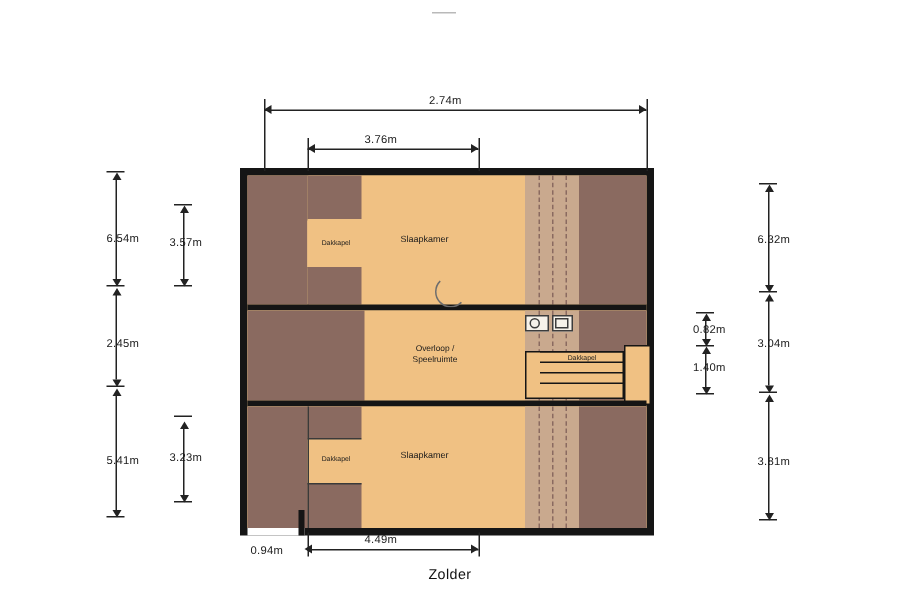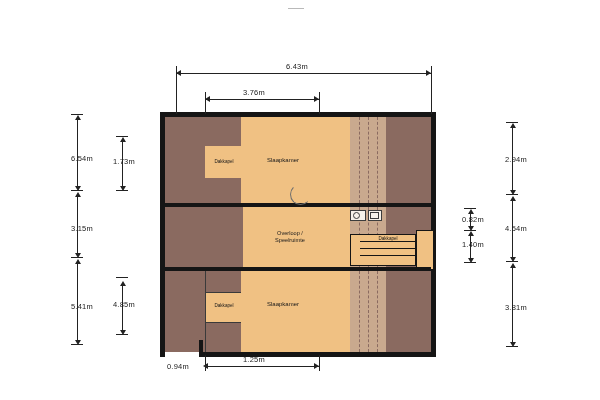--- a/index.html
+++ b/index.html
@@ -245,74 +245,74 @@
     <div class="abs" style="left:5px; top:240px; width:38px; height:5px; background:#ffffff;"></div>
     <div class="wall-v" style="left:39px; top:228px; height:17px;"></div>
 
   </div>
 
   <div class="dim-line-h" style="left:176px; top:73px; width:255px;"></div>
   <div class="arrow arr-left" style="left:176px; top:70px;"></div>
   <div class="arrow arr-right" style="left:426px; top:70px;"></div>
   <div class="tick-v" style="left:176px; top:66px; height:48px;"></div>
   <div class="tick-v" style="left:431px; top:66px; height:48px;"></div>
-  <div class="dim-label" style="left:286px; top:62px;">6.43m</div>
+  <div class="dim-label" style="left:286px; top:62px;">2.74m</div>
 
   <div class="dim-line-h" style="left:205px; top:99px; width:114px;"></div>
   <div class="arrow arr-left" style="left:205px; top:96px;"></div>
   <div class="arrow arr-right" style="left:314px; top:96px;"></div>
   <div class="tick-v" style="left:205px; top:92px; height:22px;"></div>
   <div class="tick-v" style="left:319px; top:92px; height:22px;"></div>
   <div class="dim-label" style="left:243px; top:88px;">3.76m</div>
 
   <div class="dim-line-v" style="left:77px; top:118px; width:1px; height:68px;"></div>
   <div class="arrow arr-up" style="left:75px; top:115px;"></div>
   <div class="arrow arr-down" style="left:75px; top:186px;"></div>
   <div class="tick-h" style="left:71px; top:114px; width:12px;"></div>
   <div class="tick-h" style="left:71px; top:190px; width:12px;"></div>
   <div class="dim-label" style="left:71px; top:154px;">6.54m</div>
 
   <div class="dim-line-v" style="left:77px; top:195px; width:1px; height:58px;"></div>
   <div class="arrow arr-up" style="left:75px; top:192px;"></div>
   <div class="arrow arr-down" style="left:75px; top:253px;"></div>
   <div class="tick-h" style="left:71px; top:257px; width:12px;"></div>
-  <div class="dim-label" style="left:71px; top:224px;">3.15m</div>
+  <div class="dim-label" style="left:71px; top:224px;">2.45m</div>
 
   <div class="dim-line-v" style="left:77px; top:262px; width:1px; height:78px;"></div>
   <div class="arrow arr-up" style="left:75px; top:259px;"></div>
   <div class="arrow arr-down" style="left:75px; top:340px;"></div>
   <div class="tick-h" style="left:71px; top:344px; width:12px;"></div>
   <div class="dim-label" style="left:71px; top:302px;">5.41m</div>
 
   <div class="dim-line-v" style="left:122px; top:140px; width:1px; height:46px;"></div>
   <div class="arrow arr-up" style="left:120px; top:137px;"></div>
   <div class="arrow arr-down" style="left:120px; top:186px;"></div>
   <div class="tick-h" style="left:116px; top:136px; width:12px;"></div>
   <div class="tick-h" style="left:116px; top:190px; width:12px;"></div>
-  <div class="dim-label" style="left:113px; top:157px;">1.73m</div>
+  <div class="dim-label" style="left:113px; top:157px;">3.57m</div>
 
   <div class="dim-line-v" style="left:122px; top:284px; width:1px; height:46px;"></div>
   <div class="arrow arr-up" style="left:120px; top:281px;"></div>
   <div class="arrow arr-down" style="left:120px; top:330px;"></div>
   <div class="tick-h" style="left:116px; top:277px; width:12px;"></div>
   <div class="tick-h" style="left:116px; top:334px; width:12px;"></div>
-  <div class="dim-label" style="left:113px; top:300px;">4.85m</div>
+  <div class="dim-label" style="left:113px; top:300px;">3.23m</div>
 
   <div class="dim-line-v" style="left:512px; top:126px; width:1px; height:64px;"></div>
   <div class="arrow arr-up" style="left:510px; top:123px;"></div>
   <div class="arrow arr-down" style="left:510px; top:190px;"></div>
   <div class="tick-h" style="left:506px; top:122px; width:12px;"></div>
   <div class="tick-h" style="left:506px; top:194px; width:12px;"></div>
-  <div class="dim-label" style="left:505px; top:155px;">2.94m</div>
+  <div class="dim-label" style="left:505px; top:155px;">6.32m</div>
 
   <div class="dim-line-v" style="left:512px; top:199px; width:1px; height:58px;"></div>
   <div class="arrow arr-up" style="left:510px; top:196px;"></div>
   <div class="arrow arr-down" style="left:510px; top:257px;"></div>
   <div class="tick-h" style="left:506px; top:261px; width:12px;"></div>
-  <div class="dim-label" style="left:505px; top:224px;">4.54m</div>
+  <div class="dim-label" style="left:505px; top:224px;">3.04m</div>
 
   <div class="dim-line-v" style="left:512px; top:266px; width:1px; height:76px;"></div>
   <div class="arrow arr-up" style="left:510px; top:263px;"></div>
   <div class="arrow arr-down" style="left:510px; top:342px;"></div>
   <div class="tick-h" style="left:506px; top:346px; width:12px;"></div>
   <div class="dim-label" style="left:505px; top:303px;text-align:right;">3.81m</div>
 
   <div class="dim-line-v" style="left:470px; top:212px; width:1px; height:14px;"></div>
   <div class="arrow arr-up" style="left:468px; top:209px;"></div>
   <div class="arrow arr-down" style="left:468px; top:226px;"></div>
@@ -324,17 +324,18 @@
   <div class="arrow arr-up" style="left:468px; top:231px;"></div>
   <div class="arrow arr-down" style="left:468px; top:258px;"></div>
   <div class="tick-h" style="left:464px; top:262px; width:12px;"></div>
   <div class="dim-label" style="left:462px; top:240px;">1.40m</div>
 
   <div class="dim-line-h" style="left:205px; top:366px; width:114px;"></div>
   <div class="arrow arr-left" style="left:203px; top:363px;"></div>
   <div class="arrow arr-right" style="left:314px; top:363px;"></div>
   <div class="tick-v" style="left:205px; top:355px; height:16px;"></div>
   <div class="tick-v" style="left:319px; top:355px; height:16px;"></div>
-  <div class="dim-label" style="left:243px; top:355px;">1.25m</div>
+  <div class="dim-label" style="left:243px; top:355px;">4.49m</div>
   <div class="dim-label" style="left:167px; top:362px;">0.94m</div>
 
+  <div id="caption">Zolder</div>
 
 </div>
 
 </body></html>

